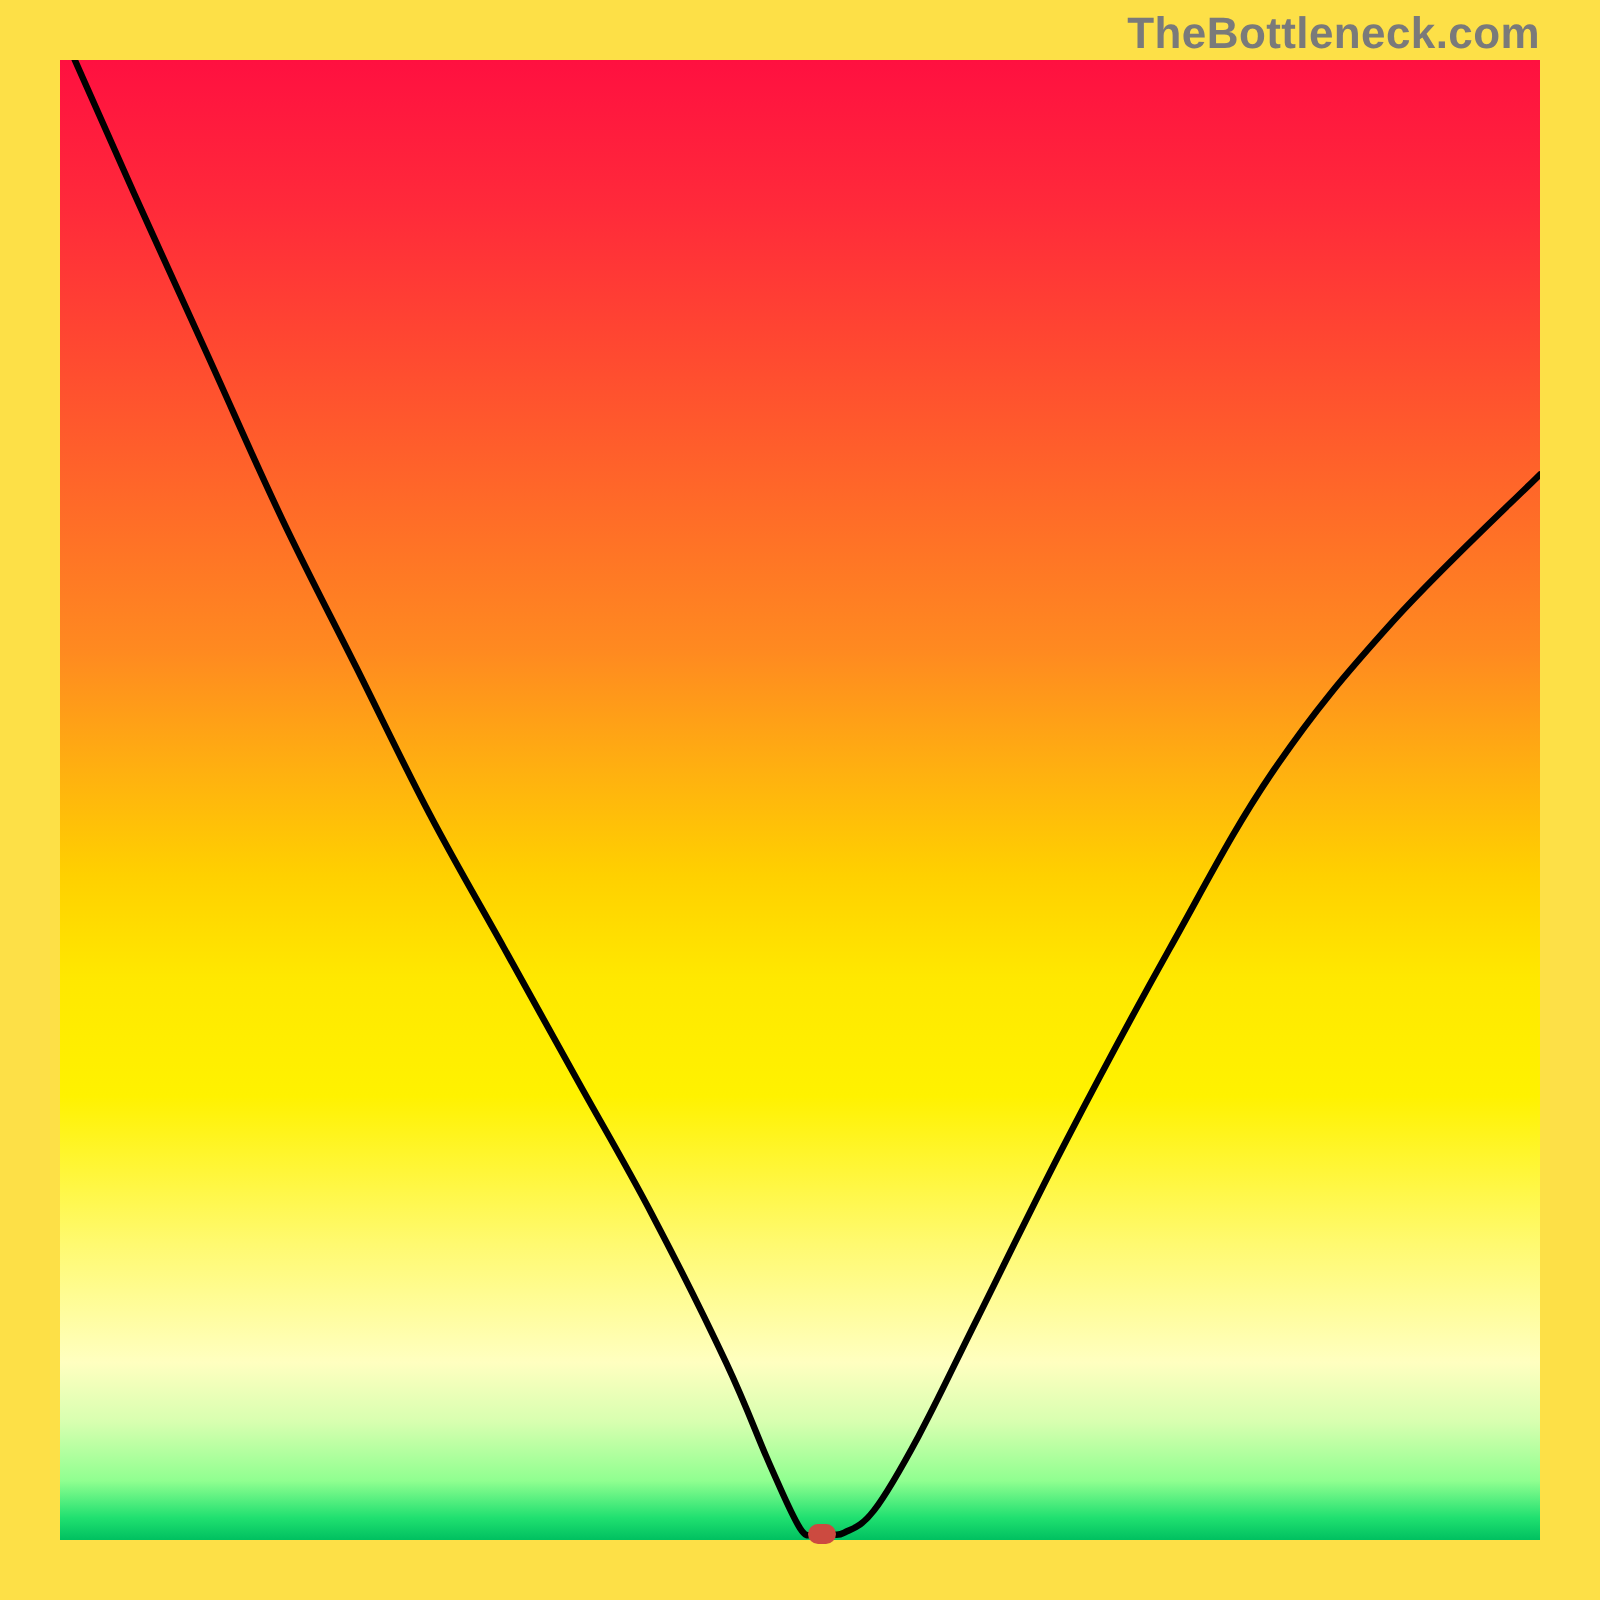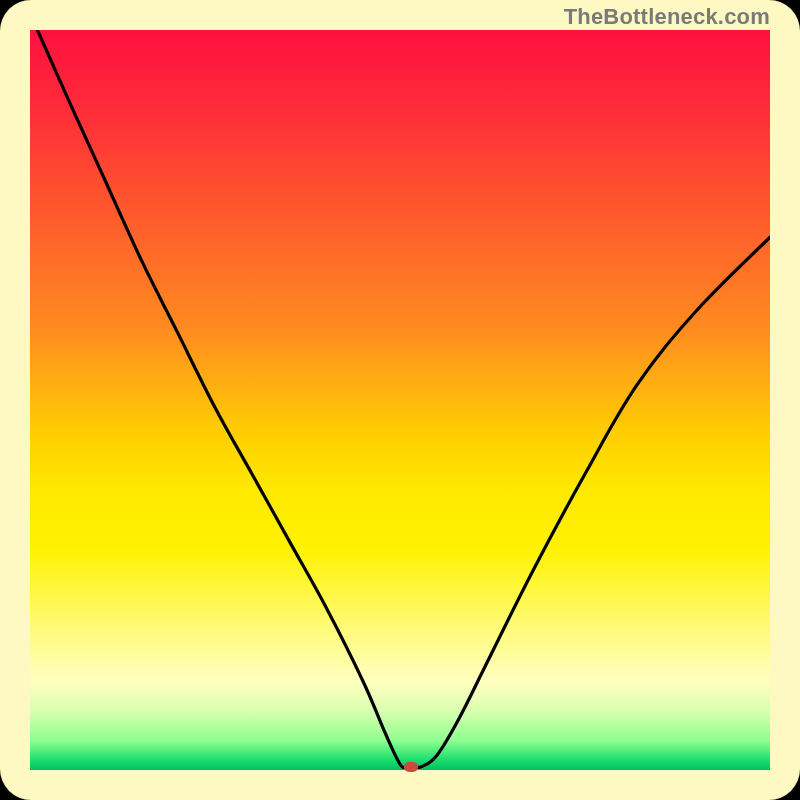--- a/index.html
+++ b/index.html
@@ -1,22 +1,21 @@
 <!DOCTYPE html>
 <html><head>
 <meta charset="utf-8">
 <style>
   * { margin: 0; padding: 0; box-sizing: border-box; }
   html, body { width: 800px; height: 800px; overflow: hidden; background: #000; }
   .outer {
     width: 800px;
     height: 800px;
-    background: #fef9c3;
+    background: #fde047;
     position: relative;
-    border-radius: 31px;
   }
   .plot {
     position: absolute;
     left: 30px;
     top: 30px;
     width: 740px;
     height: 740px;
     background: linear-gradient(
       to bottom,
       #ff1040 0%,

